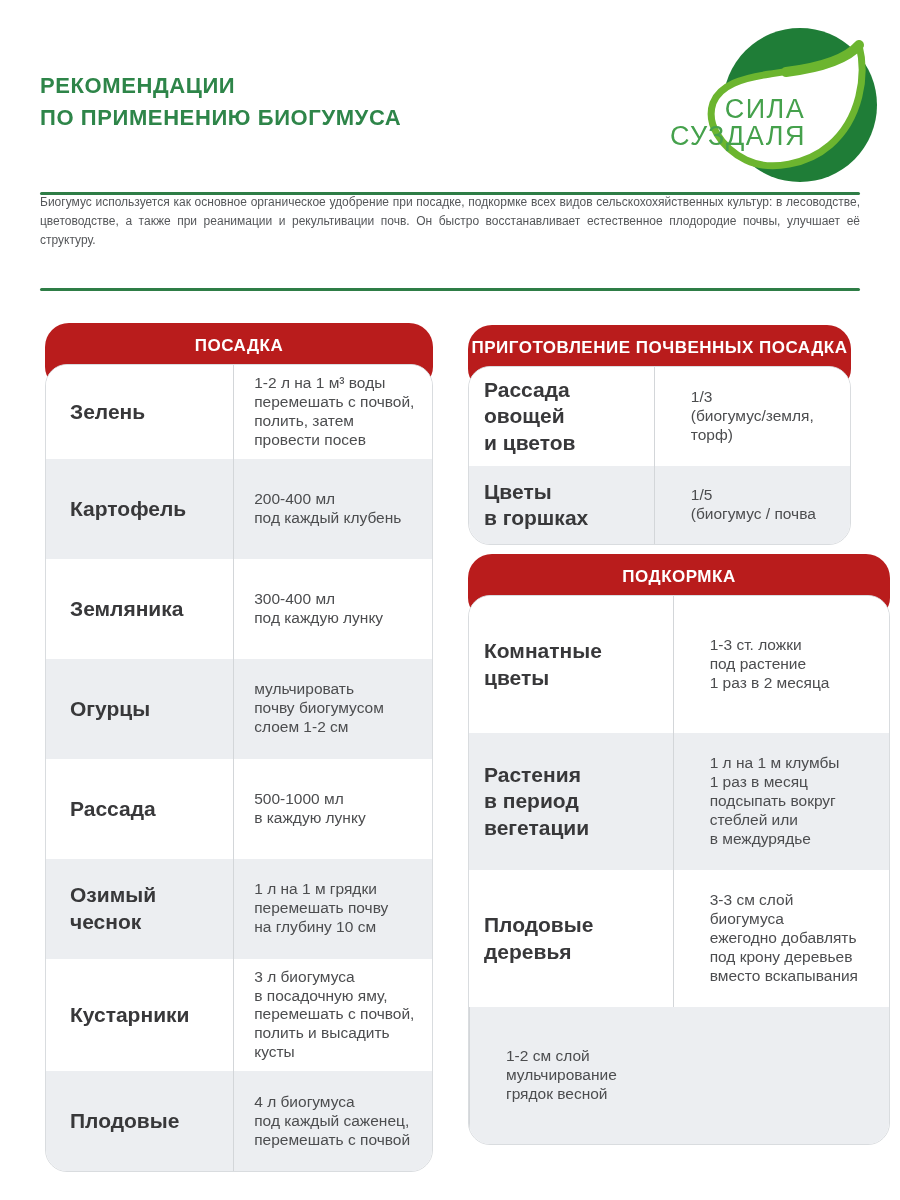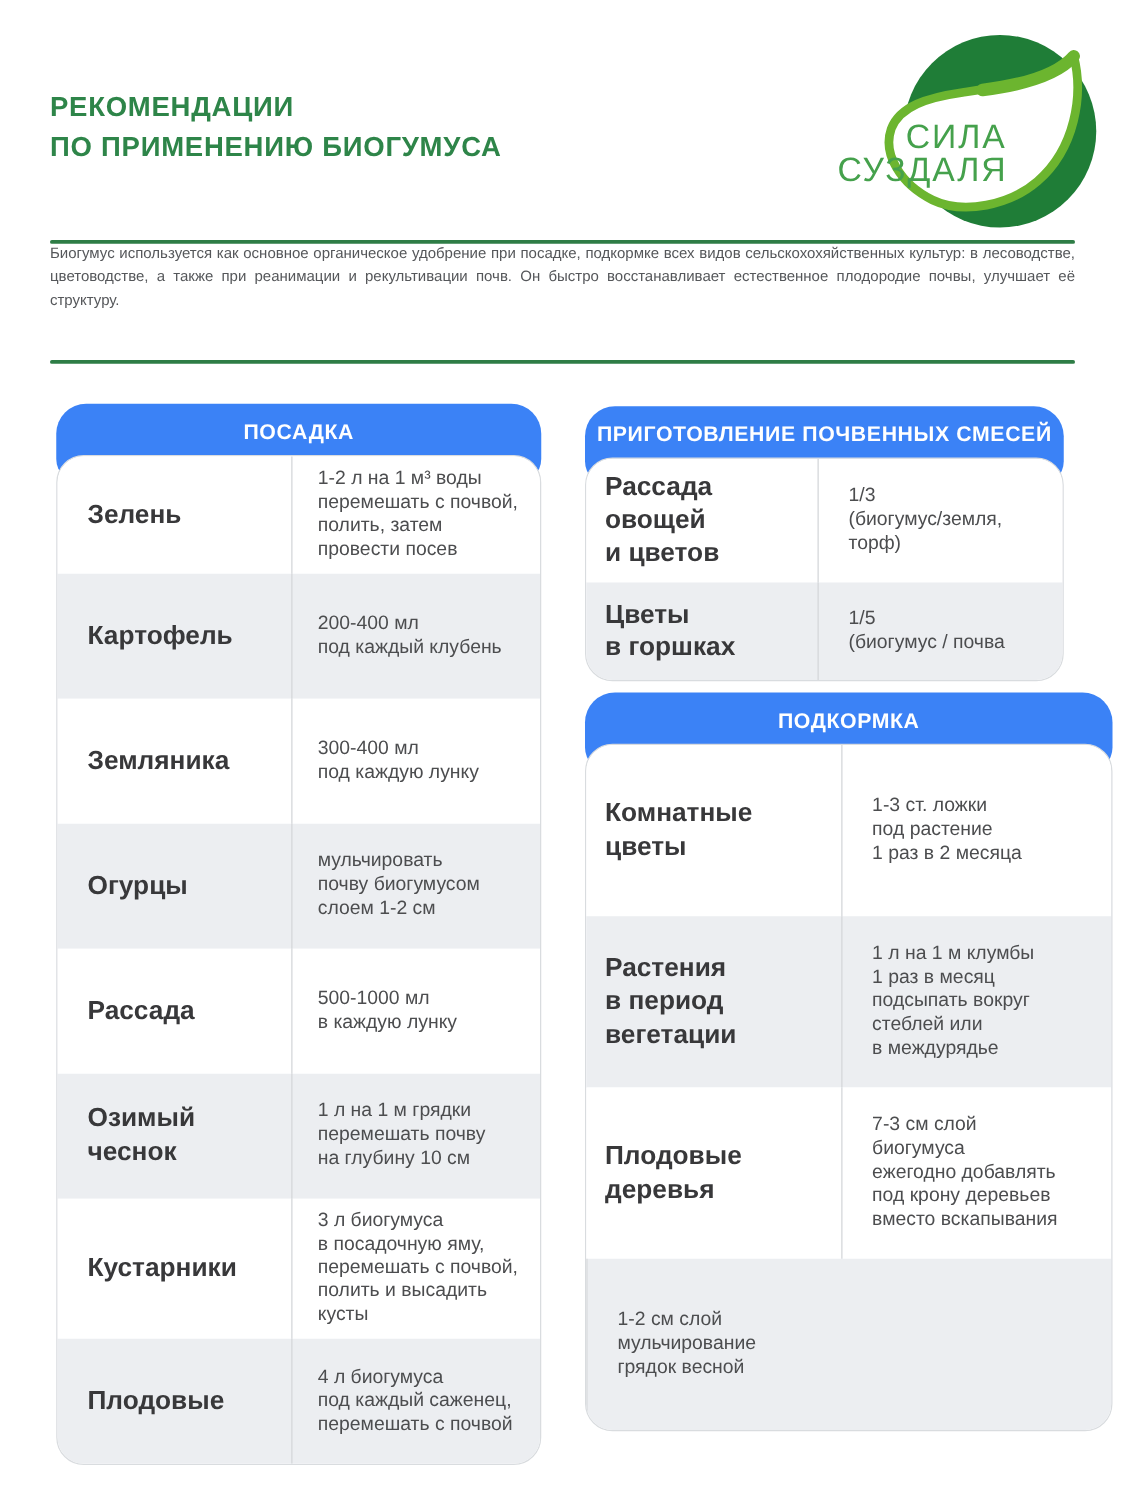--- a/index.html
+++ b/index.html
@@ -18,21 +18,21 @@
   .rule.bottom{top:288px;}
   .intro{
     position:absolute;left:40px;top:193px;width:820px;
     font-size:12px;line-height:1.6;color:#55575a;text-align:justify;
   }
   .table{position:absolute;}
   .table-planting{left:45px;top:323px;width:388px;}
   .table-soil{left:468px;top:325px;width:383px;}
   .table-feeding{left:468px;top:554px;width:422px;}
   .t-header{
-    background:#3b82f6;color:#fff;font-weight:bold;text-align:center;
+    background:#b91c1c;color:#fff;font-weight:bold;text-align:center;
     border-radius:24px 24px 20px 20px;height:64px;box-sizing:border-box;padding-top:13px;
     font-size:17px;letter-spacing:0.5px;
   }
   .t-body{
     position:relative;margin-top:-23px;background:#fff;
     border:1px solid #d9dcdf;border-radius:22px;overflow:hidden;
   }
   .row{display:flex;align-items:stretch;background:#ffffff;}
   .row:nth-child(even){background:#eceef1;}
   .cell{
@@ -45,21 +45,21 @@
   }
   .cell.value{
     width:51.5%;border-left:1px solid #d3d6d9;font-size:15.5px;color:#4c4d4f;line-height:1.22;
     padding:9px 10px 9px 20px;
   }
   .table-planting .row{min-height:100px;}
   .table-planting .row:first-child{min-height:88px;}
   .table-soil .row{min-height:78px;}
   .table-feeding .row{min-height:137px;}
   .table-soil .cell.label,.table-feeding .cell.label{padding-left:15px;}
-  .table-soil .cell.value,.table-feeding .cell.value{padding-left:24px;}
+  .table-soil .cell.value,.table-feeding .cell.value{padding-left:36px;}
 </style>
 </head>
 <body>
 
 <div class="page">
 
   <div class="title">
     <div>РЕКОМЕНДАЦИИ</div>
     <div>ПО ПРИМЕНЕНИЮ БИОГУМУСА</div>
   </div>
@@ -134,21 +134,21 @@
   <div class="row">
     <div class="cell label">Плодовые</div>
     <div class="cell value">4 л биогумуса
 под каждый саженец,
 перемешать с почвой</div>
   </div>
 </div>
   </div>
 
   <div class="table table-soil">
-    <div class="t-header">ПРИГОТОВЛЕНИЕ ПОЧВЕННЫХ СМЕСЕЙ</div>
+    <div class="t-header">ПРИГОТОВЛЕНИЕ ПОЧВЕННЫХ ПОСАДКА</div>
     <div class="t-body">
   <div class="row">
     <div class="cell label">Рассада овощей
 и цветов</div>
     <div class="cell value">1/3
 (биогумус/земля,
 торф)</div>
   </div>
 
   <div class="row">
@@ -178,21 +178,21 @@
     <div class="cell value">1 л на 1 м клумбы
 1 раз в месяц
 подсыпать вокруг
 стеблей или
 в междурядье</div>
   </div>
 
   <div class="row">
     <div class="cell label">Плодовые
 деревья</div>
-    <div class="cell value">7-3 см слой
+    <div class="cell value">3-3 см слой
 биогумуса
 ежегодно добавлять
 под крону деревьев
 вместо вскапывания</div>
   </div>
 
   <div class="row">
     <div class="cell value">1-2 см слой
 мульчирование
 грядок весной</div>

